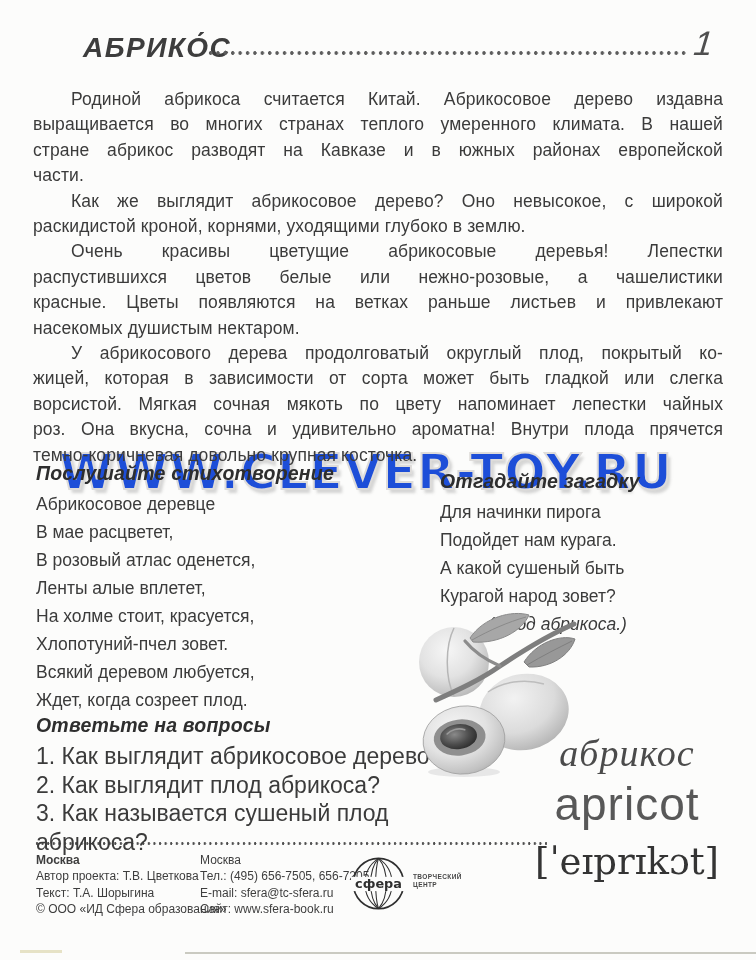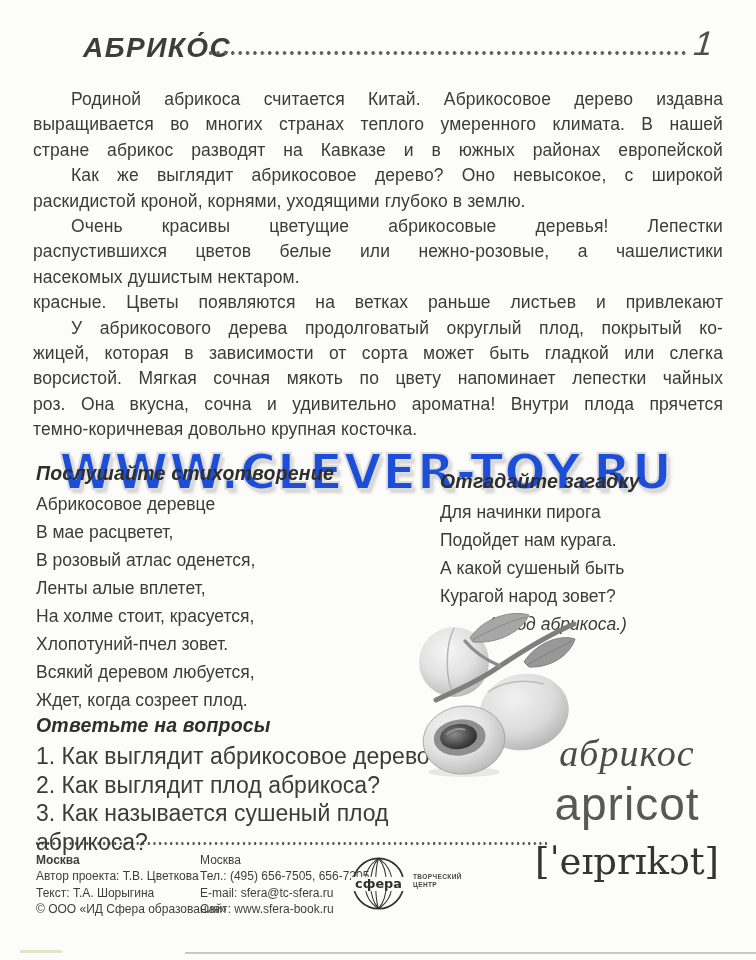--- a/index.html
+++ b/index.html
@@ -87,30 +87,31 @@
   <div class="leader"></div>
   <div class="pagenum">1</div>
 
   <div class="watermark">WWW.CLEVER-TOY.RU</div>
 
   <div class="article">
     <div>
       <div class="pline first">Родиной абрикоса считается Китай. Абрикосовое дерево издавна</div>
       <div class="pline">выращивается во многих странах теплого умеренного климата. В нашей</div>
       <div class="pline">стране абрикос разводят на Кавказе и в южных районах европейской</div>
+      <div class="pline last">части.</div>
     </div>
     <div>
       <div class="pline first">Как же выглядит абрикосовое дерево? Оно невысокое, с широкой</div>
       <div class="pline last">раскидистой кроной, корнями, уходящими глубоко в землю.</div>
     </div>
     <div>
       <div class="pline first">Очень красивы цветущие абрикосовые деревья! Лепестки</div>
       <div class="pline">распустившихся цветов белые или нежно-розовые, а чашелистики</div>
+      <div class="pline">красные. Цветы появляются на ветках раньше листьев и привлекают</div>
       <div class="pline last">насекомых душистым нектаром.</div>
-      <div class="pline">красные. Цветы появляются на ветках раньше листьев и привлекают</div>
     </div>
     <div>
       <div class="pline first">У абрикосового дерева продолговатый округлый плод, покрытый ко-</div>
       <div class="pline">жицей, которая в зависимости от сорта может быть гладкой или слегка</div>
       <div class="pline">ворсистой. Мягкая сочная мякоть по цвету напоминает лепестки чайных</div>
       <div class="pline">роз. Она вкусна, сочна и удивительно ароматна! Внутри плода прячется</div>
       <div class="pline last">темно-коричневая довольно крупная косточка.</div>
     </div>
   </div>
 

